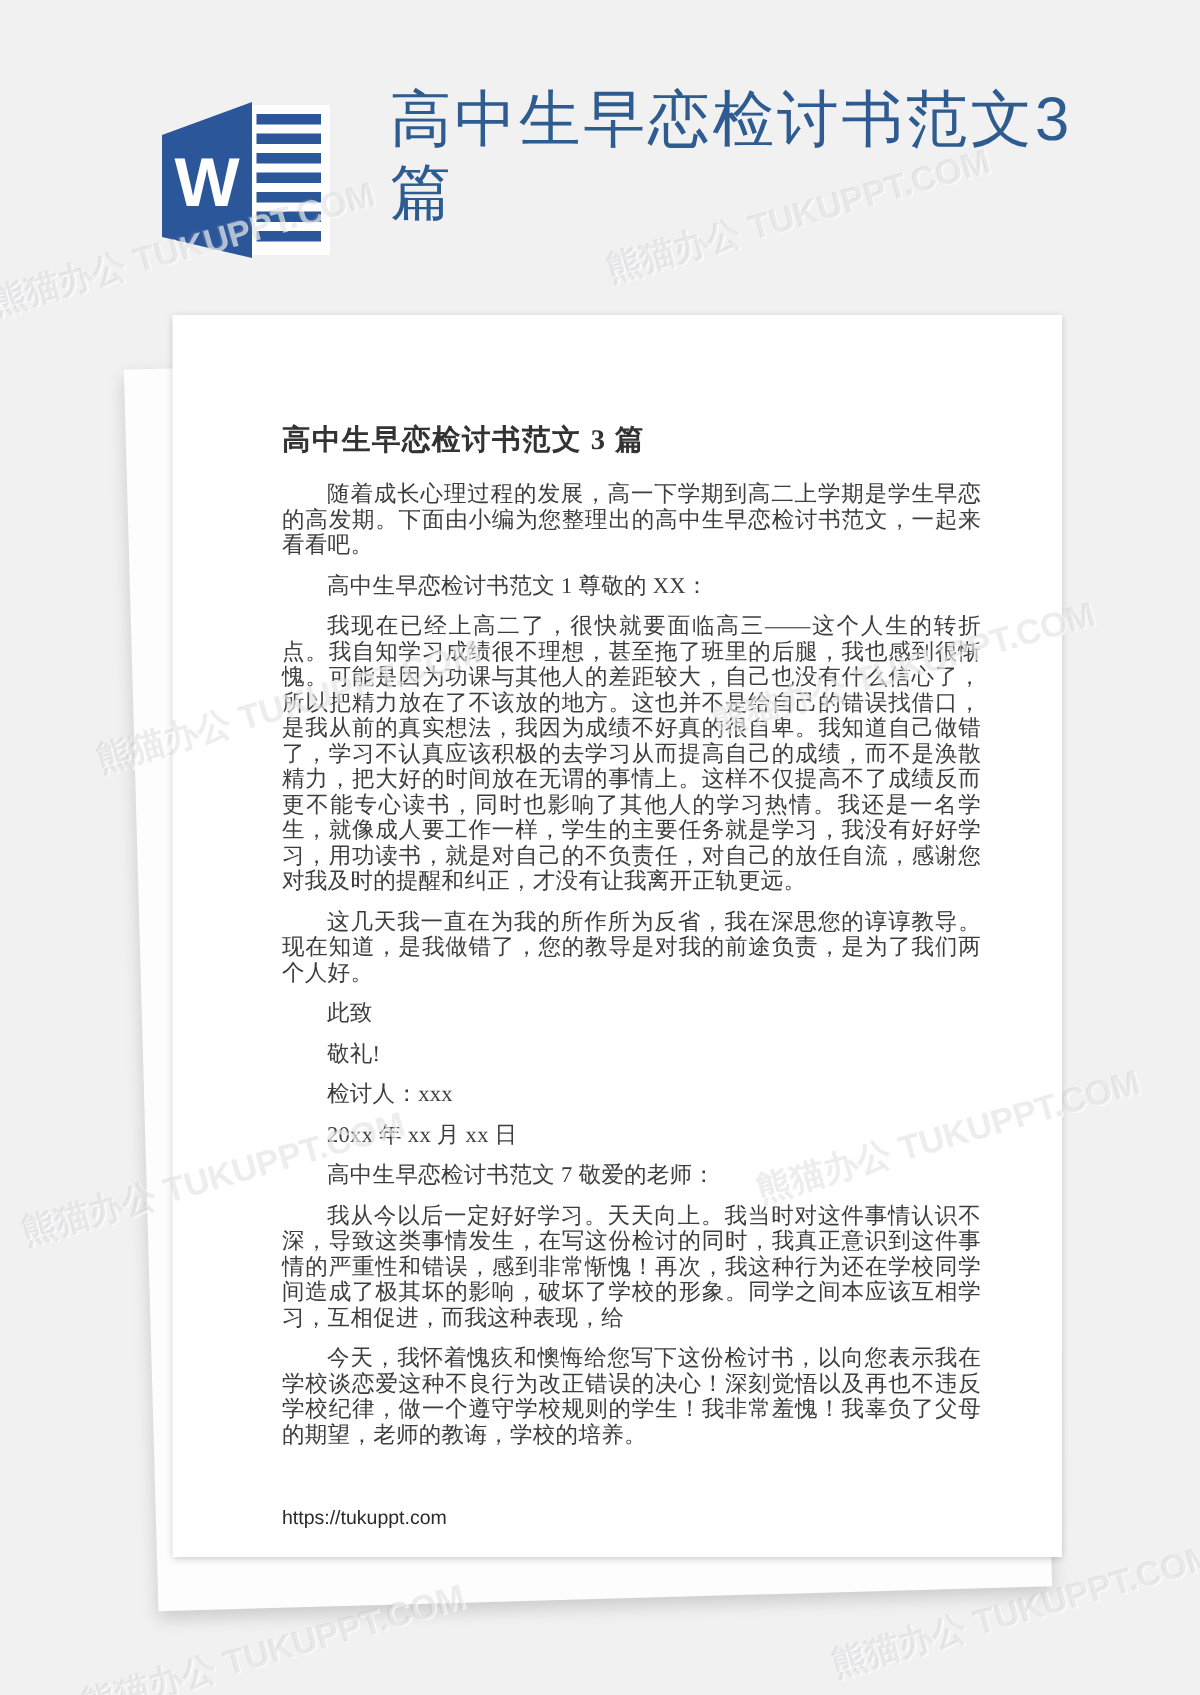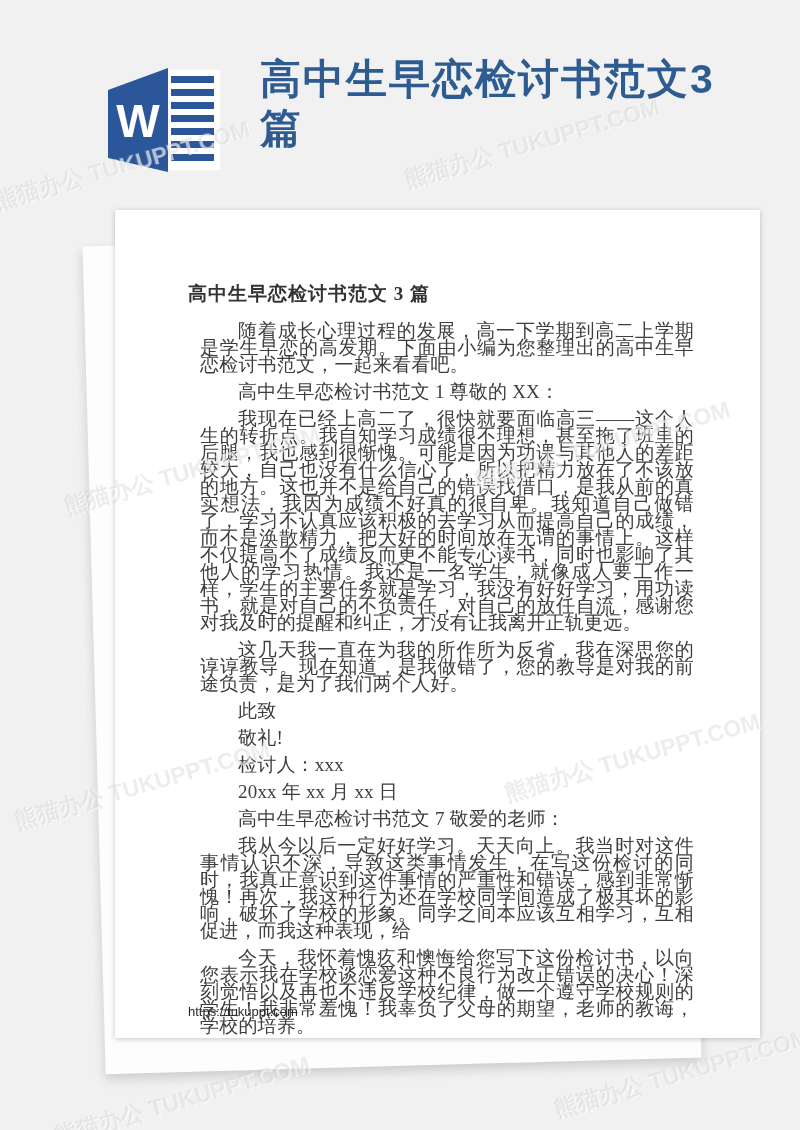--- a/index.html
+++ b/index.html
@@ -13,54 +13,54 @@
 
   
   .header-icon {
     position: absolute; left: 100px; top: 60px;
     width: 125px; height: 120px; z-index: 2;
   }
   .page-title {
     position: absolute; left: 260px; top: 55px; width: 460px;
     margin: 0; z-index: 2;
     font-family: "Liberation Sans", sans-serif;
-    font-size: 41px; line-height: 49px; font-weight: bold;
+    font-size: 41px; line-height: 49px; font-weight: normal;
     letter-spacing: 2px; color: #2e5c90;
     word-break: break-all;
   }
 
   
   .sheet-back {
     position: absolute; left: 94px; top: 238px;
     width: 596px; height: 828px;
     background: #fdfdfd;
     transform: rotate(-1.6deg);
     box-shadow: 0 5px 12px rgba(0,0,0,0.16);
     z-index: 1;
   }
   .sheet-main {
     position: absolute; left: 115px; top: 210px;
-    width: 645px; height: 828px;
+    width: 593px; height: 828px;
     box-sizing: border-box;
     padding: 72px 54px 0 73px;
     background: #ffffff;
     box-shadow: 0 1px 5px rgba(0,0,0,0.22);
     z-index: 2;
     overflow: hidden;
   }
   .doc-title {
     margin: 0 0 16px 0;
     font-family: "Liberation Serif", "DejaVu Serif", serif;
     font-size: 19px; line-height: 24px; font-weight: 600;
     letter-spacing: 1px; color: #333333;
   }
   .doc-body p {
-    margin: 10px 12px;
+    margin: 10px 0;
     font-family: "Liberation Serif", "DejaVu Serif", serif;
-    font-size: 19px; line-height: 17px;
+    font-size: 15px; line-height: 17px;
     letter-spacing: 0.2px; color: #3d3d3d;
     text-indent: 2em; text-align: justify;
   }
   .doc-footer {
     position: absolute; left: 73px; top: 794px;
     font-family: "Liberation Sans", sans-serif;
     font-size: 13px; color: #2a2a2a;
   }
 
   

